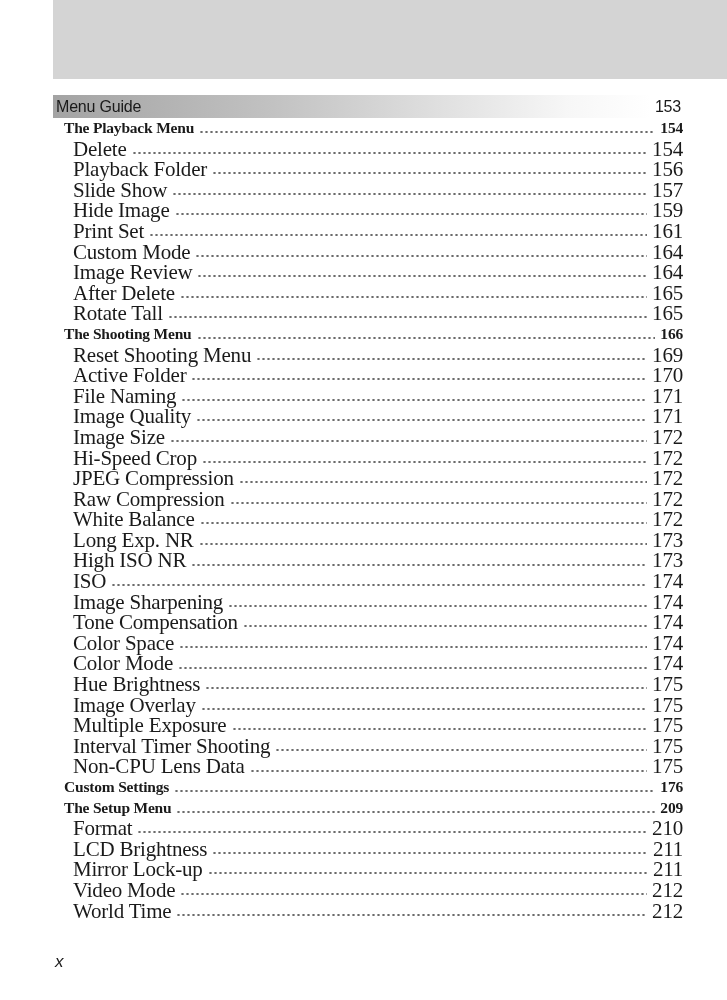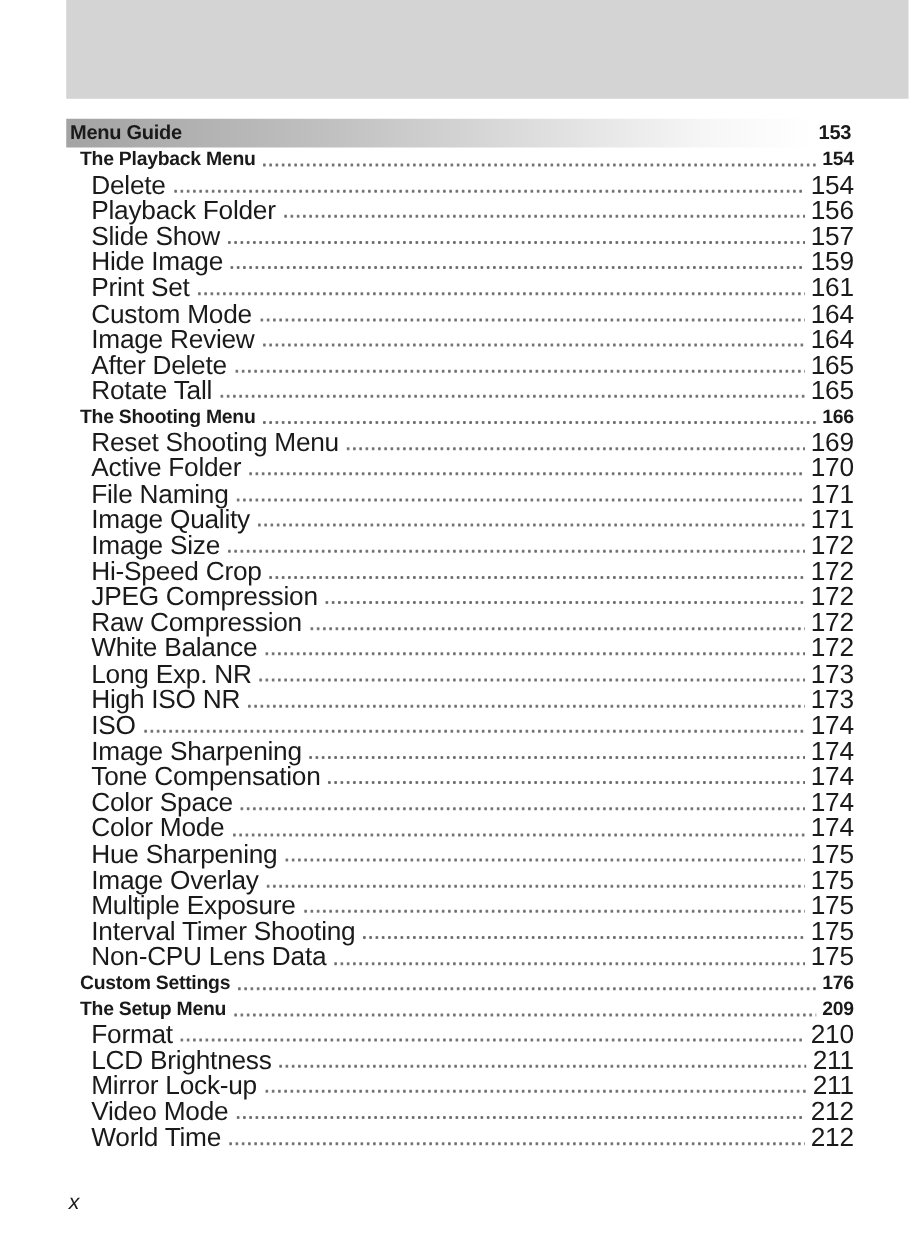--- a/index.html
+++ b/index.html
@@ -33,27 +33,27 @@
     width: 630px;
   }
 
   .menu-guide-bar {
     height: 23px;
     display: flex;
     align-items: center;
     justify-content: space-between;
     background: linear-gradient(90deg,
       var(--bar-left) 0%, #c2c2c2 35%, #dedede 60%, #f7f7f7 82%, var(--bar-right) 95%);
-    font-weight: bold;
+    font-weight: normal;
     font-size: 16px;
     letter-spacing: -0.2px;
     padding: 0 2px 0 3px;
   }
 
-  .toc-list { width: 100%; }
+  .toc-list { width: 100%; font-family: Liberation Serif, serif; }
 
   .toc-row {
     display: flex;
     align-items: baseline;
     height: 20.6px;
     line-height: 20.6px;
     font-size: 21px;
     letter-spacing: -0.2px;
   }
   .toc-row[data-level="1"] {
@@ -228,21 +228,21 @@
           <span class="toc-label">Color Space</span>
           <span class="leader"></span>
           <span class="toc-page">174</span>
         </div>
         <div class="toc-row" data-level="2">
           <span class="toc-label">Color Mode</span>
           <span class="leader"></span>
           <span class="toc-page">174</span>
         </div>
         <div class="toc-row" data-level="2">
-          <span class="toc-label">Hue Sharpening</span>
+          <span class="toc-label">Hue Brightness</span>
           <span class="leader"></span>
           <span class="toc-page">175</span>
         </div>
         <div class="toc-row" data-level="2">
           <span class="toc-label">Image Overlay</span>
           <span class="leader"></span>
           <span class="toc-page">175</span>
         </div>
         <div class="toc-row" data-level="2">
           <span class="toc-label">Multiple Exposure</span>

